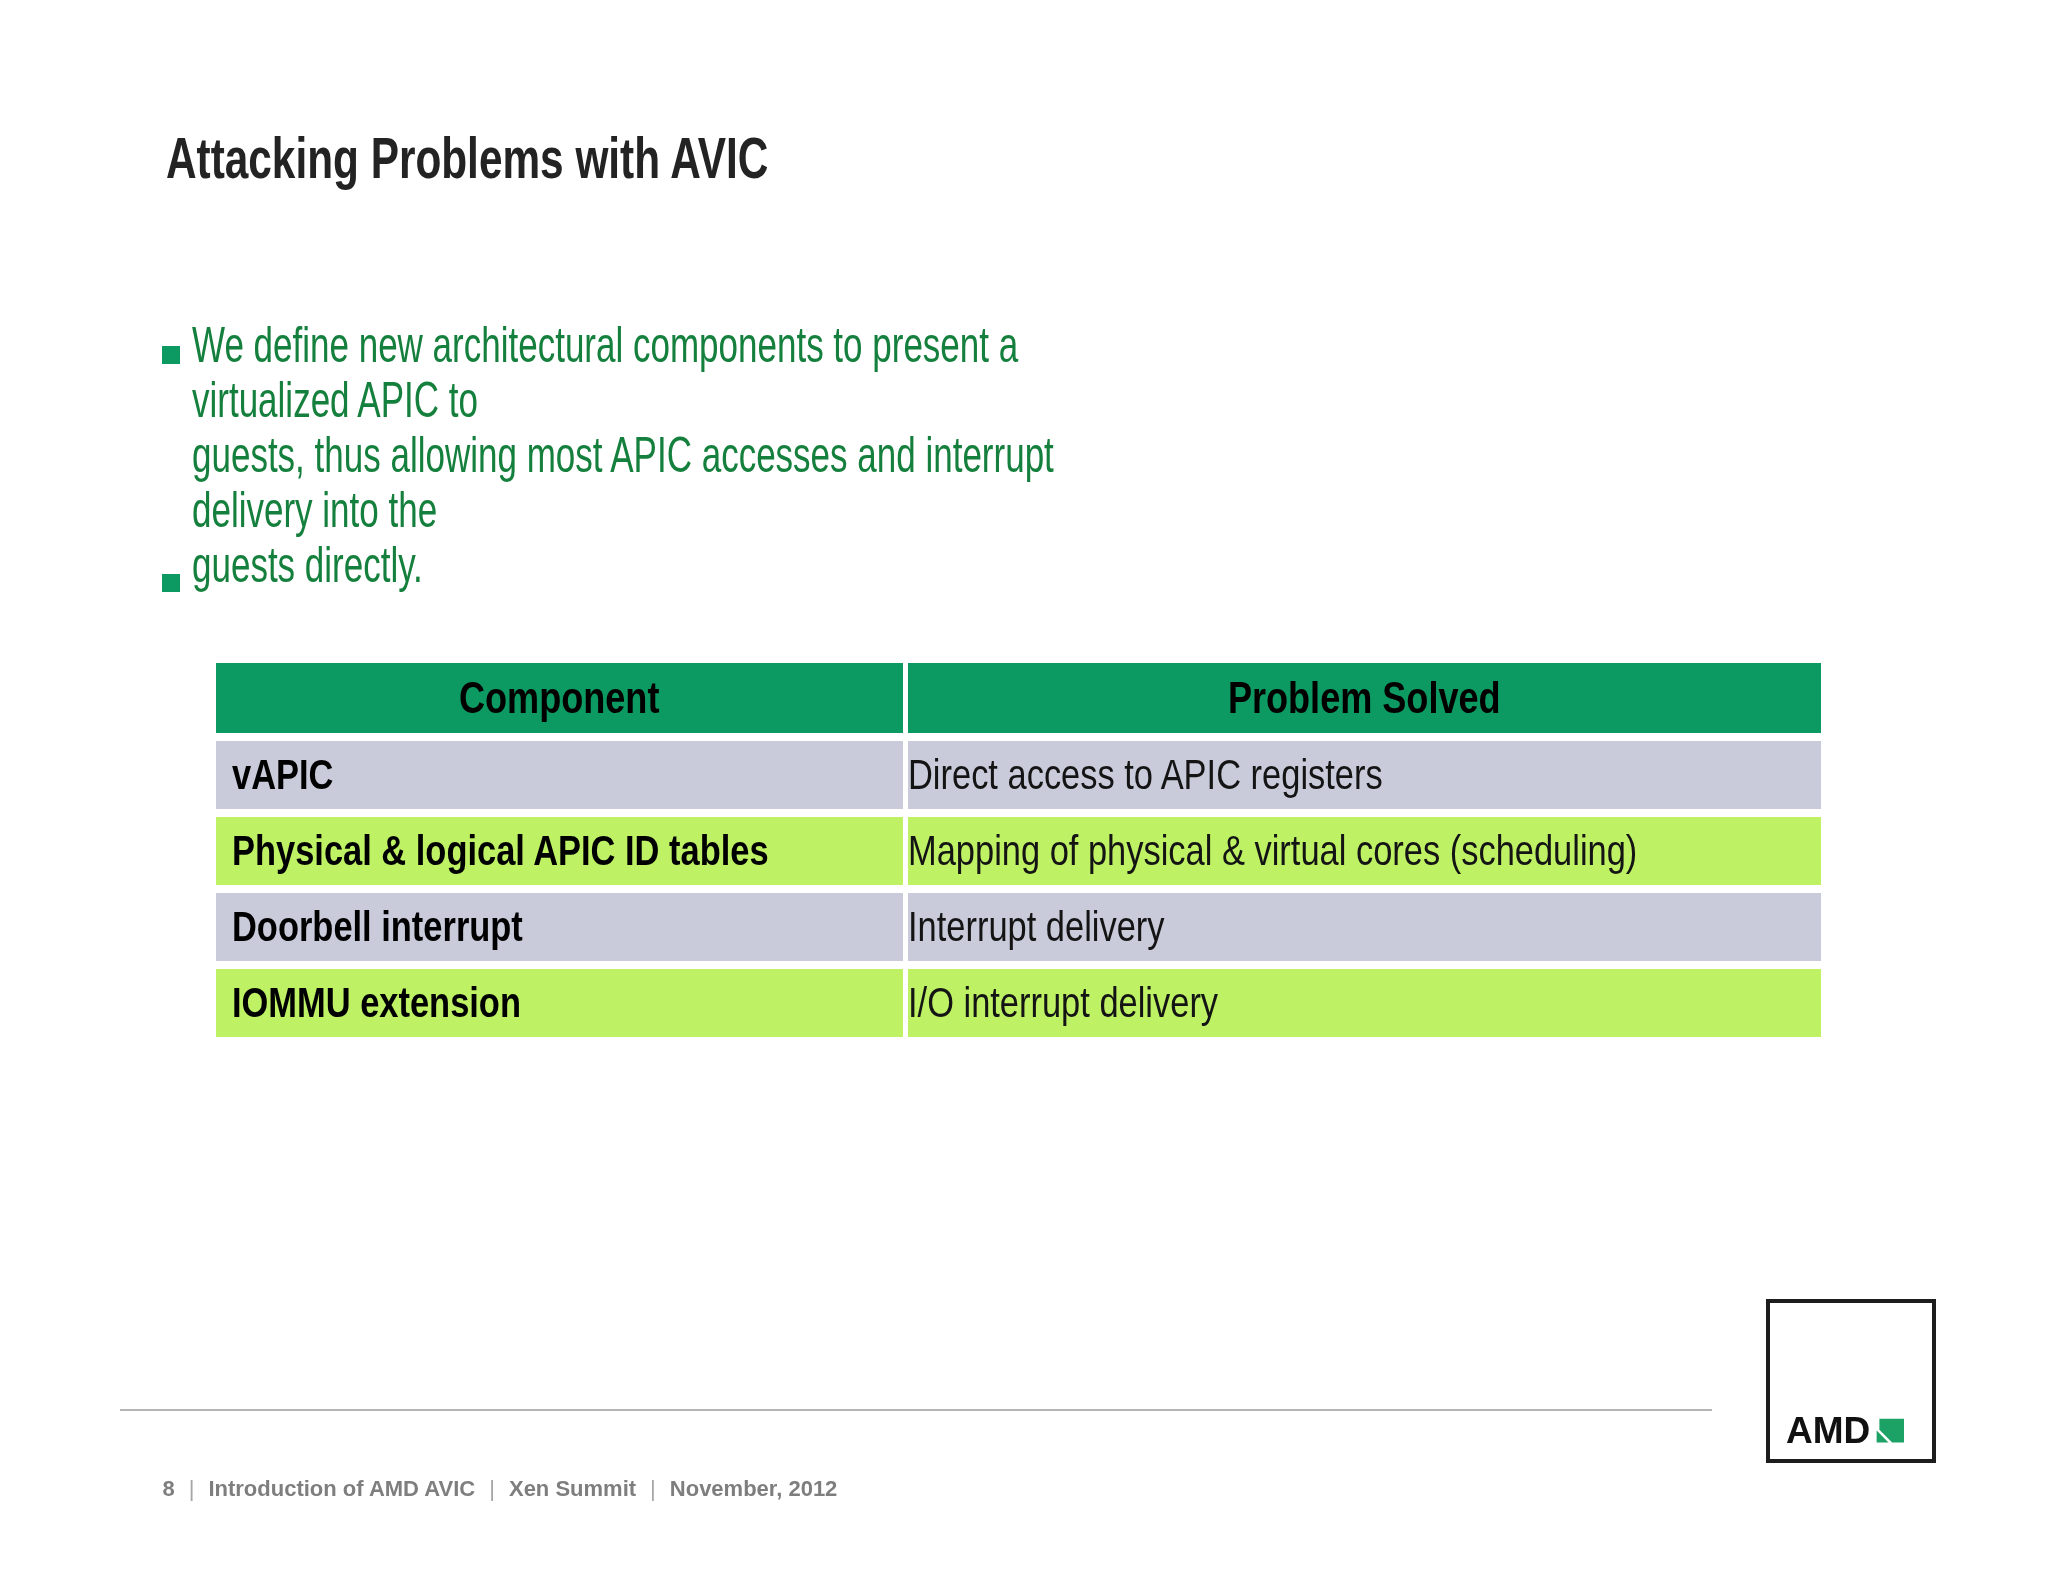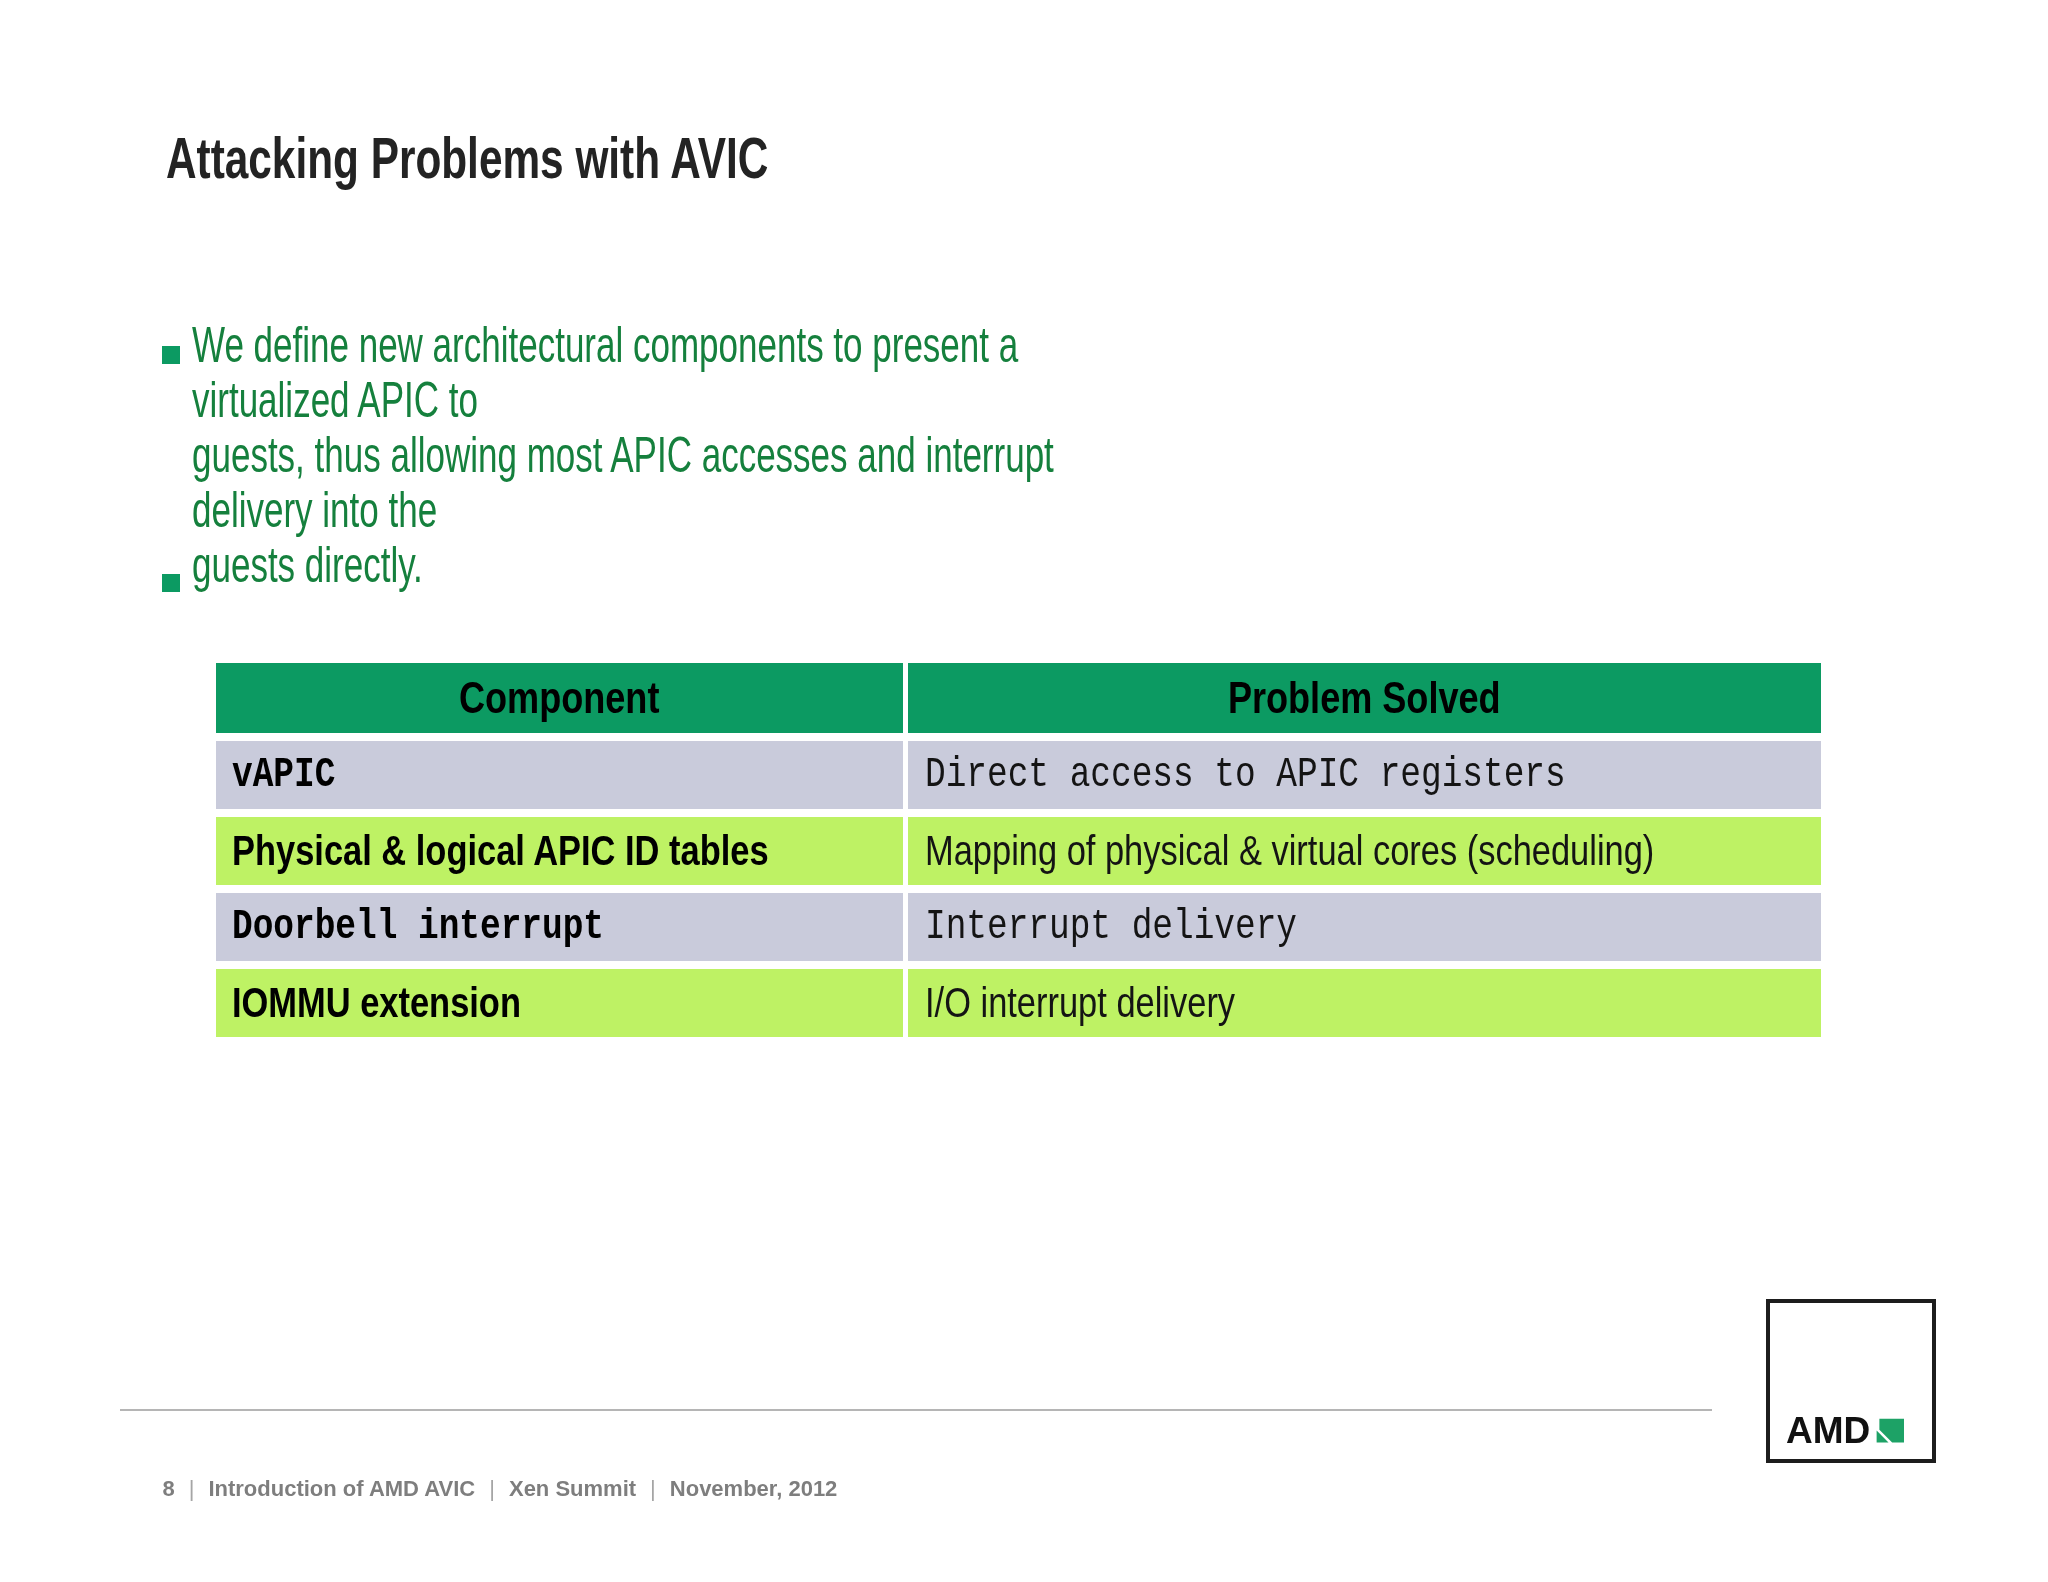--- a/index.html
+++ b/index.html
@@ -61,32 +61,31 @@
     align-items: center;
     overflow: hidden;
   }
   .avic-table .head {
     background: #0c9a62;
     color: #000000;
     font-size: 44px;
     font-weight: bold;
     justify-content: center;
   }
-  .avic-table .row-dark  { background: #c9cbdb; font-family: Liberation Mono, monospace; }
+  .avic-table .row-dark  { background: #c9cbdb; }
   .avic-table .row-light { background: #bef264; }
   .avic-table .comp {
     font-weight: bold;
     color: #000000;
     font-size: 42px;
     padding-left: 16px;
   }
   .avic-table .prob {
     color: #141414;
     font-size: 42px;
-    padding-left: 17px;
     text-align: right;
   }
 
   .footer-divider {
     position: absolute;
     left: 120px; top: 1409px;
     width: 1592px; height: 2px;
     background: #b5b5b5;
   }
 

